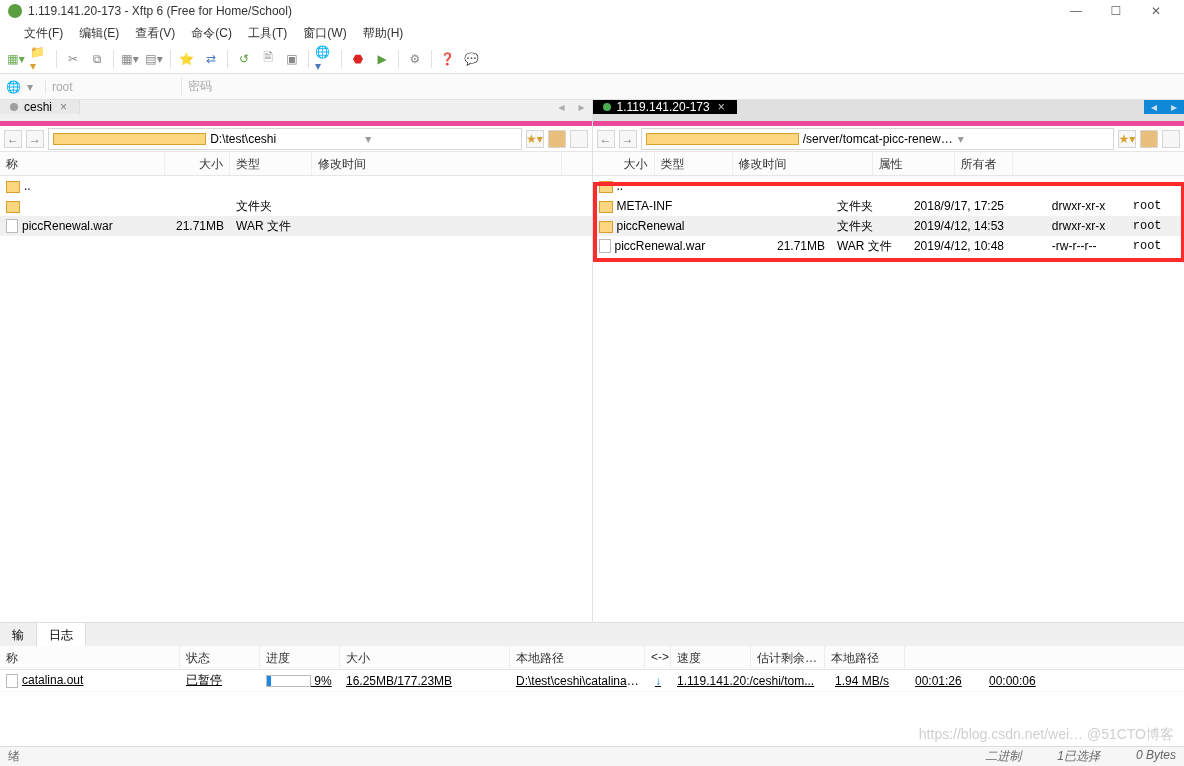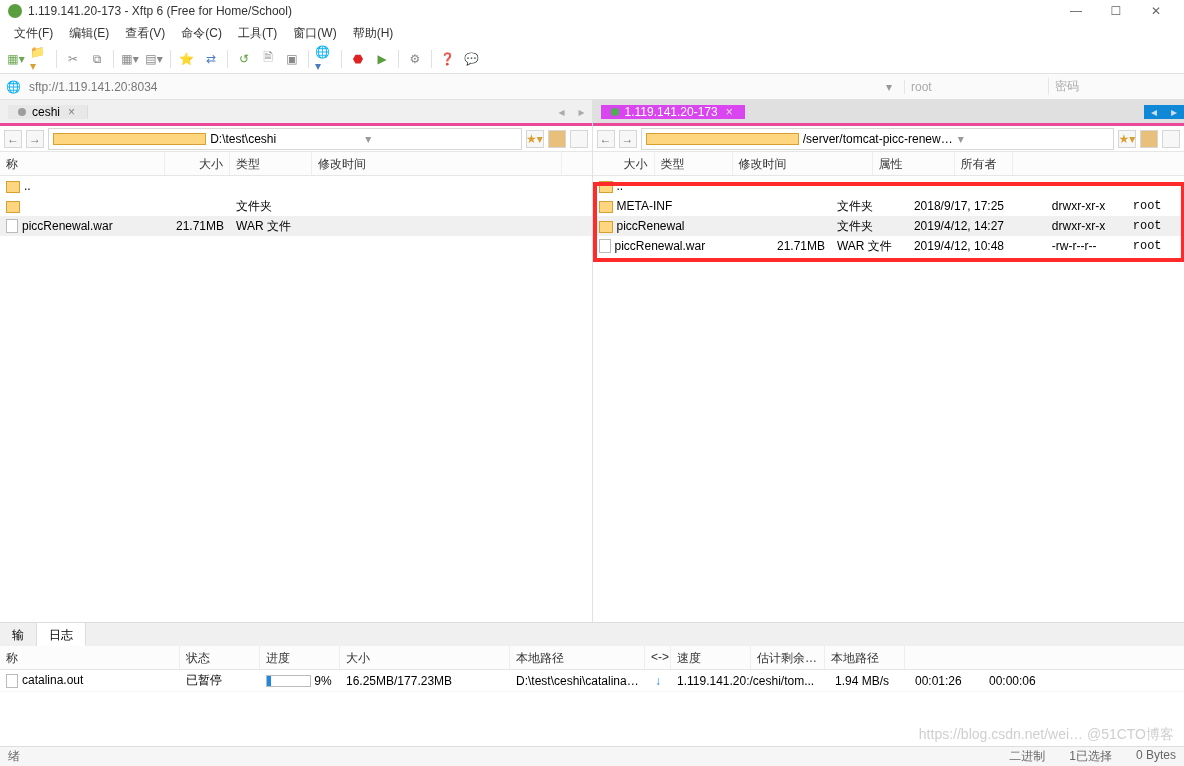--- a/index.html
+++ b/index.html
@@ -1,37 +1,37 @@
 <!DOCTYPE html>
 <html><head>
 <meta charset="utf-8">
 <style>
 * { box-sizing: border-box; margin: 0; padding: 0; font-family: "Segoe UI", "Microsoft YaHei", sans-serif; font-size: 12px; }
 body { width: 1184px; height: 766px; background: #fff; overflow: hidden; position: relative; }
 .titlebar { height: 22px; display: flex; align-items: center; padding: 8px 8px; background: #fff; color: #333; }
 .titlebar .icon { width: 14px; height: 14px; background: #5a9e3f; border-radius: 50%; margin-right: 6px; }
 .titlebar .title { flex: 1; }
 .titlebar .btn { width: 40px; height: 20px; display: flex; align-items: center; justify-content: center; color: #666; }
-.menubar { height: 22px; display: flex; align-items: center; padding: 0 6px; gap: 0; background: #fff; }
+.menubar { height: 22px; display: flex; align-items: center; padding: 0 16px; gap: 0; background: #fff; }
 .menubar span { padding: 0 8px; color: #333; }
 .toolbar { height: 30px; display: flex; align-items: center; padding: 0 6px; gap: 4px; border-bottom: 1px solid #e1e1e1; background: #fff; }
 .toolbar .t-icon { width: 20px; height: 20px; display: flex; align-items: center; justify-content: center; color: #888; }
 .toolbar .sep { width: 1px; height: 18px; background: #e1e1e1; margin: 0 2px; }
 .addrbar { height: 26px; display: flex; align-items: center; padding: 0 6px; gap: 6px; border-bottom: 1px solid #e1e1e1; background: #fafafa; }
 .addrbar .globe { color:#888; }
 .addrbar input { flex: 1; border: none; background: transparent; color: #777; padding: 2px; }
 .addrbar .dd { width: 12px; color:#999; }
 .addrbar .cred { width: 130px; color:#aaa; padding:0 6px; border-left:1px solid #e6e6e6; }
-.addrbar .cred:last-child { border-right:none;margin-left:8px; }
+.addrbar .cred:last-child { border-right:none; }
 .panels { display: flex; height: 522px; }
 .panel { flex: 1; border-right: 1px solid #e1e1e1; display: flex; flex-direction: column; min-width:0; }
 .panel:last-child { border-right: none; }
-.tabs { height: 26px; background: #f0f0f0; border-bottom: 3px solid #ec4899; display: flex; align-items: center; padding-left: 8px; }
+.tabs { height: 26px; background: #f0f0f0; border-bottom: 5px solid #ec4899; display: flex; align-items: flex-start; }
 .tab { display: flex; align-items: center; padding: 0 10px; gap: 6px; border-right: 1px solid #ddd; background: #e8e8e8; }
-.tab.active-remote { background: #d946ef; color: #fff; }
+.tab.active-remote { background: #000000; color: #fff; }
 .tab .dot { width:8px; height:8px; border-radius:50%; background:#4caf50; }
 .tab.inactive .dot { background:#9e9e9e; }
 .tab .close { color:#fff; opacity:.8; padding:0 2px; }
 .tab.inactive .close { color:#666; }
 .tabs .spacer { flex:1; }
 .tabs .nav { width:20px; display:flex; align-items:center; justify-content:center; color:#aaa; }
 .pathbar { height: 26px; display:flex; align-items:center; padding:0 4px; gap:4px; border-bottom:1px solid #e6e6e6; }
 .pathbar .navbtn { width:18px; height:18px; border:1px solid #d6d6d6; background:#f7f7f7; display:flex; align-items:center; justify-content:center; color:#777; }
 .pathbar .combo { flex:1; display:flex; align-items:center; border:1px solid #d6d6d6; height:22px; padding:0 4px; gap:4px; min-width:0; }
 .pathbar .combo .fld { width:14px; height:12px; background:#ffd680; border:1px solid #d8a030; }
@@ -45,25 +45,25 @@
 .row.sel { background:#f0f0f0; }
 .row div { padding:2px 6px; white-space:nowrap; overflow:hidden; text-overflow:ellipsis; }
 .row .fld { width:14px; height:12px; background:#ffd680; border:1px solid #d8a030; display:inline-block; margin-right:4px; vertical-align:middle; }
 .row .fil { width:12px; height:14px; background:#fff; border:1px solid #bbb; display:inline-block; margin-right:4px; vertical-align:middle; }
 .highlight { position:absolute; border:4px solid #ff2a2a; pointer-events:none; }
 .bottom-tabs { height:24px; display:flex; border-top:1px solid #ddd; background:#f0f0f0; }
 .btab { padding:4px 12px; border-right:1px solid #ddd; }
 .btab.active { background:#fff; border-bottom:1px solid #fff; }
 .transferhead { height:24px; display:flex; border-bottom:1px solid #e6e6e6; background:#fcfcfc; }
 .transferhead div { padding:4px 6px; border-right:1px solid #eee; color:#333; white-space:nowrap; overflow:hidden; }
-.transferbody .row { height:22px; border-bottom:1px solid #f5f5f5; }
+.transferbody .row { height:22px; border-bottom:1px solid #f5f5f5;text-decoration:underline; }
 .progressbar { width:45px; height:12px; border:1px solid #bbb; display:inline-block; vertical-align:middle; position:relative; }
 .progressbar .fill { position:absolute; left:0; top:0; bottom:0; background:#1e88e5; }
 .statusbar { position:absolute; bottom:0; left:0; right:0; height:20px; display:flex; align-items:center; border-top:1px solid #ddd; background:#f6f6f6; color:#666; padding:0 8px; gap:20px; }
-.statusbar .r { margin-left:auto; display:flex; gap:24px; }
+.statusbar .r { margin-left:auto; display:flex; gap:36px;font-style:italic; }
 .watermark { position:absolute; right:10px; bottom:22px; color:#cfcfcf; font-size:14px; }
 .c-name{width:165px;} .c-size{width:65px; text-align:right;} .c-type{width:82px;} .c-mod{width:250px;}
 .rc-name{width:180px;} .rc-size{width:62px; text-align:right;} .rc-type{width:78px;} .rc-mod{width:140px;} .rc-perm{width:82px;} .rc-own{width:58px;font-family:Liberation Mono, monospace;}
 .tc-name{width:180px;} .tc-stat{width:80px;} .tc-prog{width:80px;} .tc-size{width:170px;} .tc-local{width:135px;} .tc-arrow{width:26px; text-align:center;} .tc-remote{width:158px;} .tc-speed{width:80px;} .tc-eta{width:74px;} .tc-elapsed{width:80px;}
 </style>
 </head>
 <body>
 
 <div class="titlebar">
   <div class="icon"></div>
@@ -106,21 +106,20 @@
   <div class="t-icon" style="color:#5a9e3f">▶</div>
   <div class="sep"></div>
   <div class="t-icon" style="color:#888">⚙</div>
   <div class="sep"></div>
   <div class="t-icon" style="color:#4b7bbf">❓</div>
   <div class="t-icon" style="color:#bbb">💬</div>
 </div>
 
 <div class="addrbar">
   <span class="globe">🌐</span>
-  <input value="sftp://1.119.141.20:8034" style="">
   <span class="dd">▾</span>
   <div class="cred">root</div>
   <div class="cred">密码</div>
 </div>
 
 <div class="panels">
 
   <div class="panel">
     <div class="tabs">
       <div class="tab inactive">
@@ -215,21 +214,21 @@
           <div class="rc-size"></div>
           <div class="rc-type">文件夹</div>
           <div class="rc-mod">2018/9/17, 17:25</div>
           <div class="rc-perm">drwxr-xr-x</div>
           <div class="rc-own">root</div>
         </div>
         <div class="row sel">
           <div class="rc-name"><span class="fld"></span>piccRenewal</div>
           <div class="rc-size"></div>
           <div class="rc-type">文件夹</div>
-          <div class="rc-mod">2019/4/12, 14:27</div>
+          <div class="rc-mod">2019/4/12, 14:53</div>
           <div class="rc-perm">drwxr-xr-x</div>
           <div class="rc-own">root</div>
         </div>
         <div class="row">
           <div class="rc-name"><span class="fil"></span>piccRenewal.war</div>
           <div class="rc-size">21.71MB</div>
           <div class="rc-type">WAR 文件</div>
           <div class="rc-mod">2019/4/12, 10:48</div>
           <div class="rc-perm">-rw-r--r--</div>
           <div class="rc-own">root</div>

